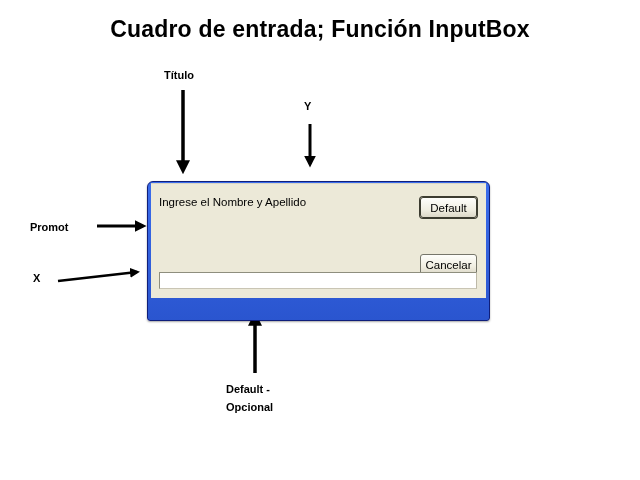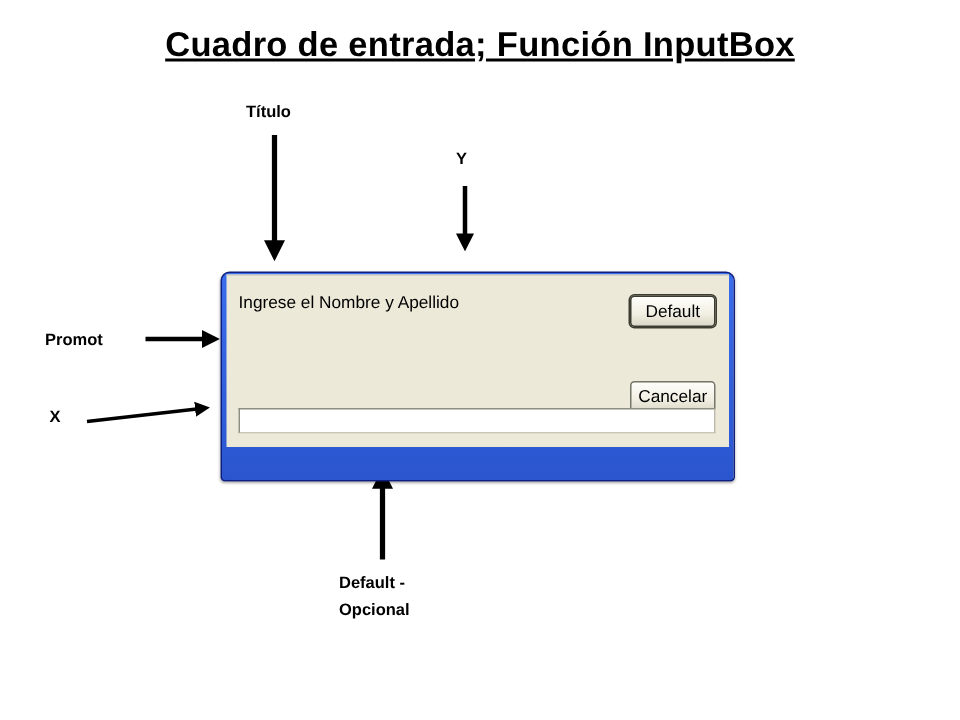--- a/index.html
+++ b/index.html
@@ -2,21 +2,21 @@
 <html><head>
 <meta charset="utf-8">
 <style>
   html,body{margin:0;padding:0;background:#ffffff;}
   .stage{
     position:relative;width:640px;height:480px;background:#ffffff;overflow:hidden;
     font-family:"Liberation Sans",sans-serif;color:#000;
   }
   .slide-title{
     position:absolute;left:0;top:16px;width:100%;text-align:center;
-    font-size:23px;font-weight:bold;text-decoration:underline;letter-spacing:0.2px;
+    font-size:23px;font-weight:bold;letter-spacing:0.2px;
   }
   .ann{position:absolute;font-weight:bold;font-size:11px;line-height:18px;white-space:pre;}
   .ann-titulo{left:164px;top:66px;}
   .ann-y{left:304px;top:97px;}
   .ann-promot{left:30px;top:218px;}
   .ann-x{left:33px;top:269px;}
   .ann-default{left:226px;top:380px;}
   .arrows{position:absolute;left:0;top:0;pointer-events:none;}
 
   

